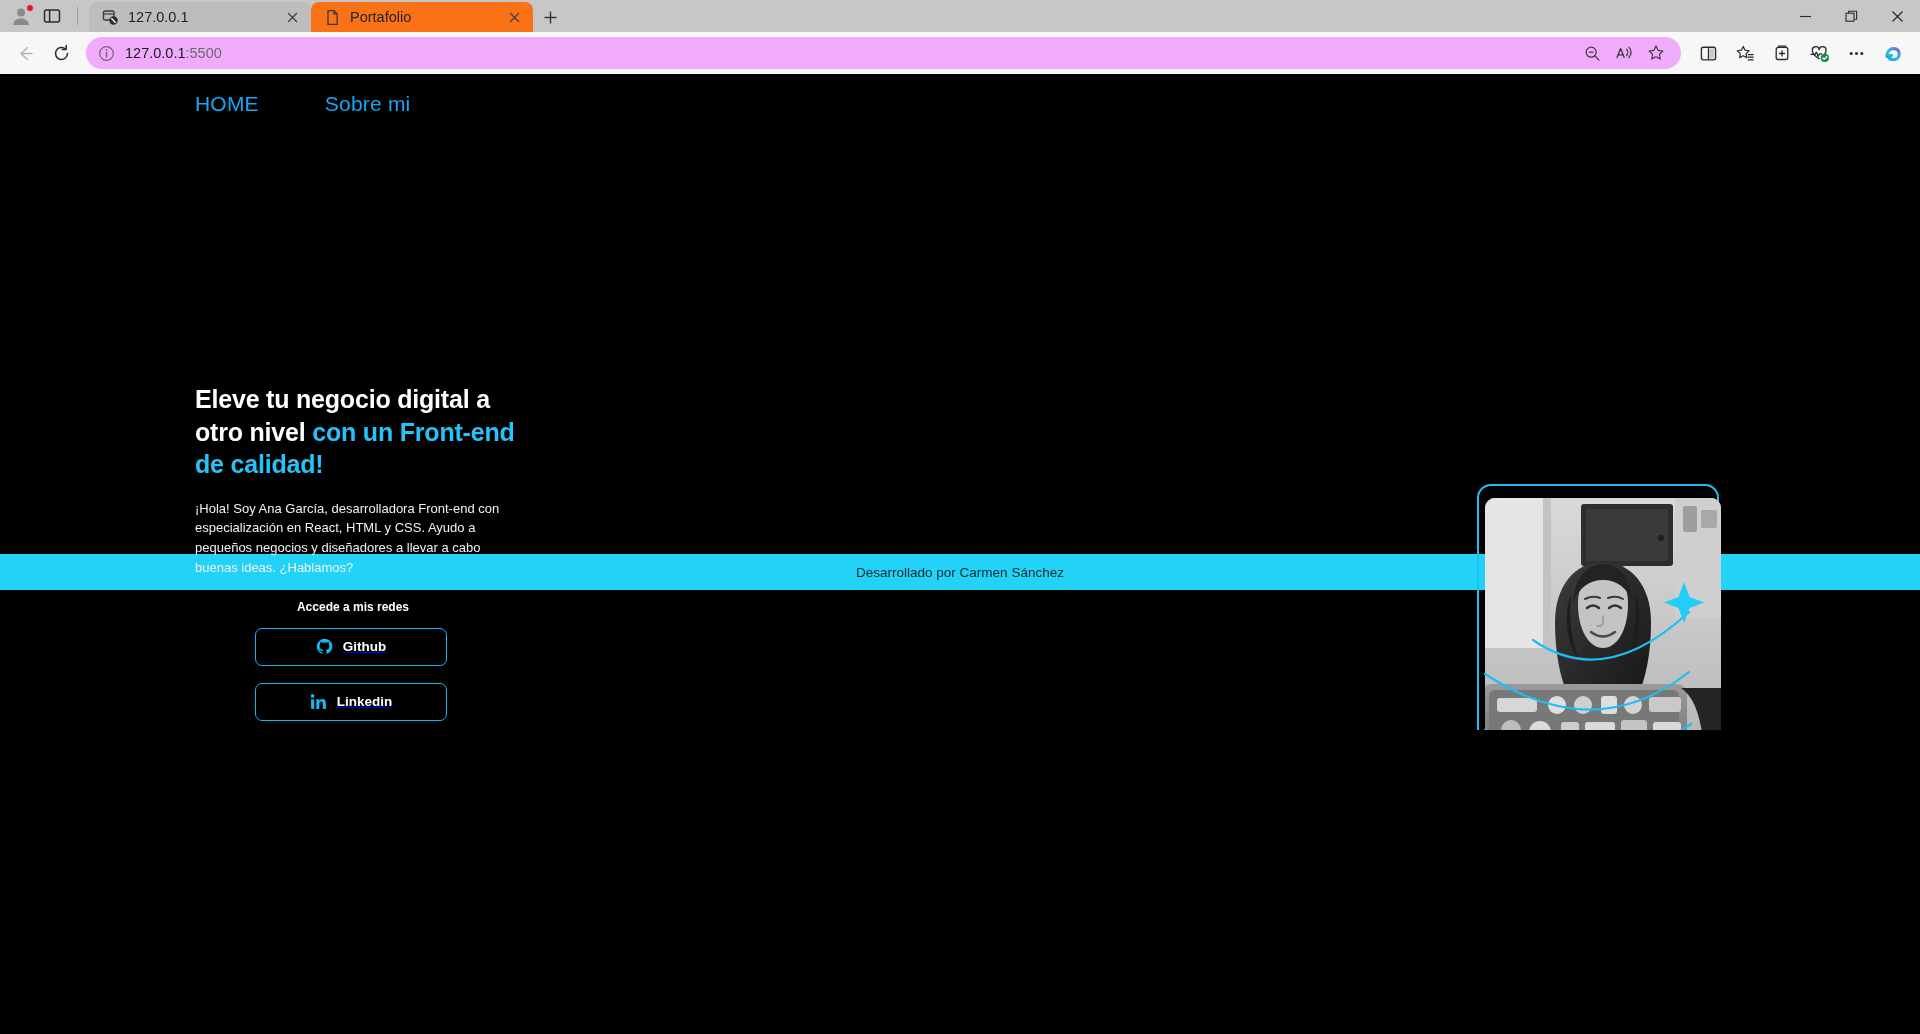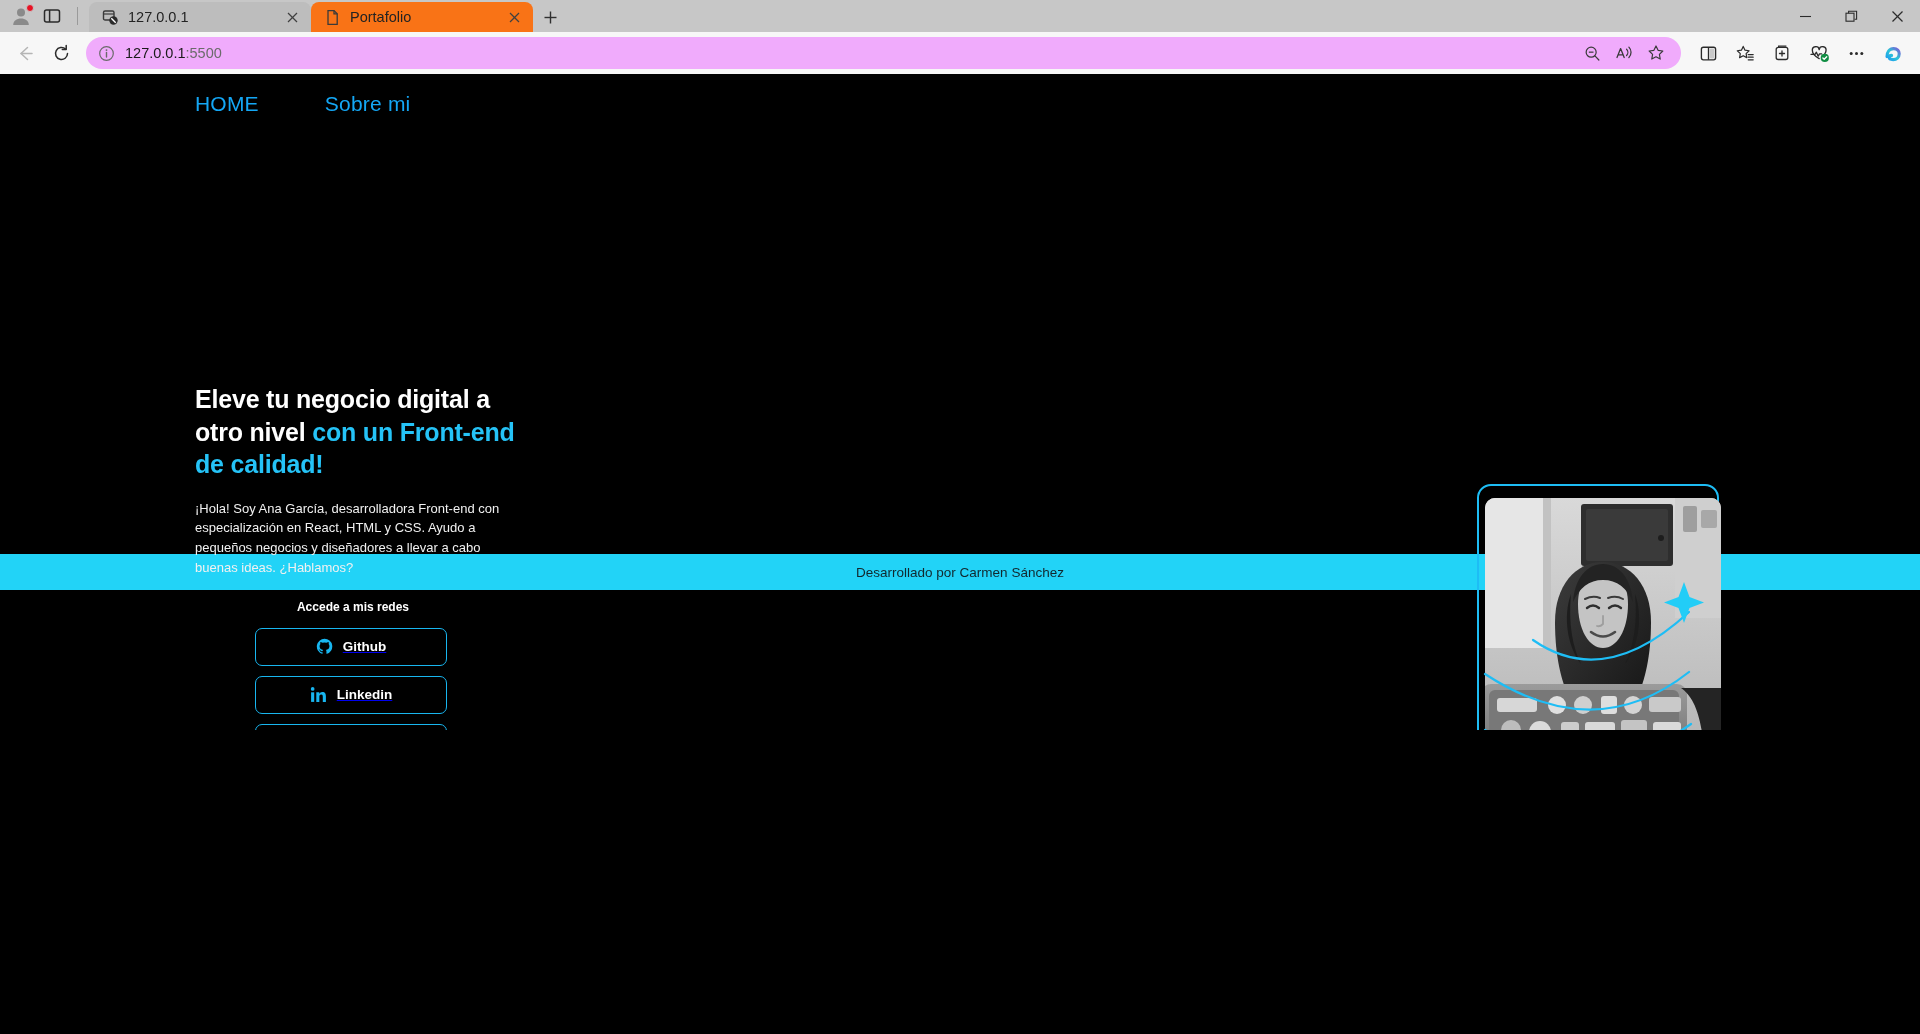--- a/index.html
+++ b/index.html
@@ -83,21 +83,21 @@
     letter-spacing:-.2px; margin-bottom:18px;
   }
   .hero-title .accent { color:#25c3f7; }
   .hero-p {
     font-size:13px; line-height:1.52; color:#f1f1f1; width:312px; margin-bottom:22px;
   }
   .redes-title {
     font-size:12px; font-weight:bold; color:#ffffff; text-align:center;
     width:192px; margin:0 0 14px 62px;
   }
-  .btn-col { display:flex; flex-direction:column; gap:10px; margin-left:60px; }
+  .btn-col { display:flex; flex-direction:column; gap:17px; margin-left:60px; }
   .social-btn {
     width:192px; height:38px; border:1.6px solid #18b6f0; border-radius:7px;
     background:#000; display:flex; align-items:center; justify-content:center; gap:10px;
   }
   .social-ic { width:17px; height:17px; display:block; flex:0 0 17px; }
   .social-label { color:#ffffff; font-weight:bold; font-size:13.5px; }
 
   
   .hero-art { position:absolute; left:1477px; top:358px; width:252px; height:288px; }
   .art-frame {

